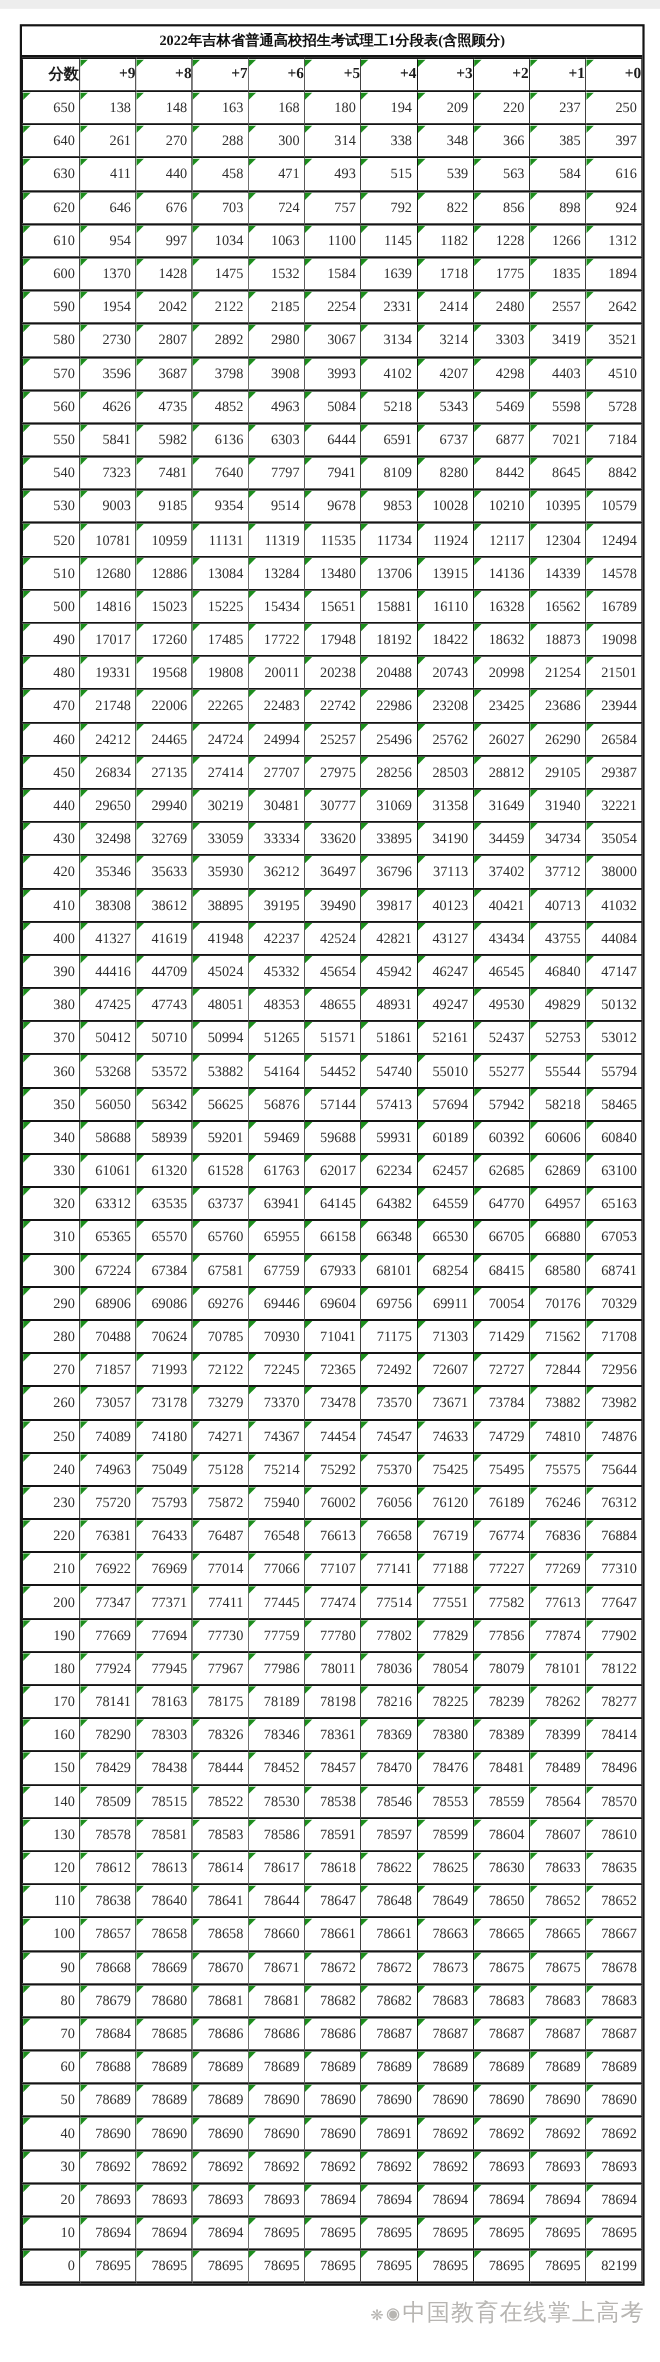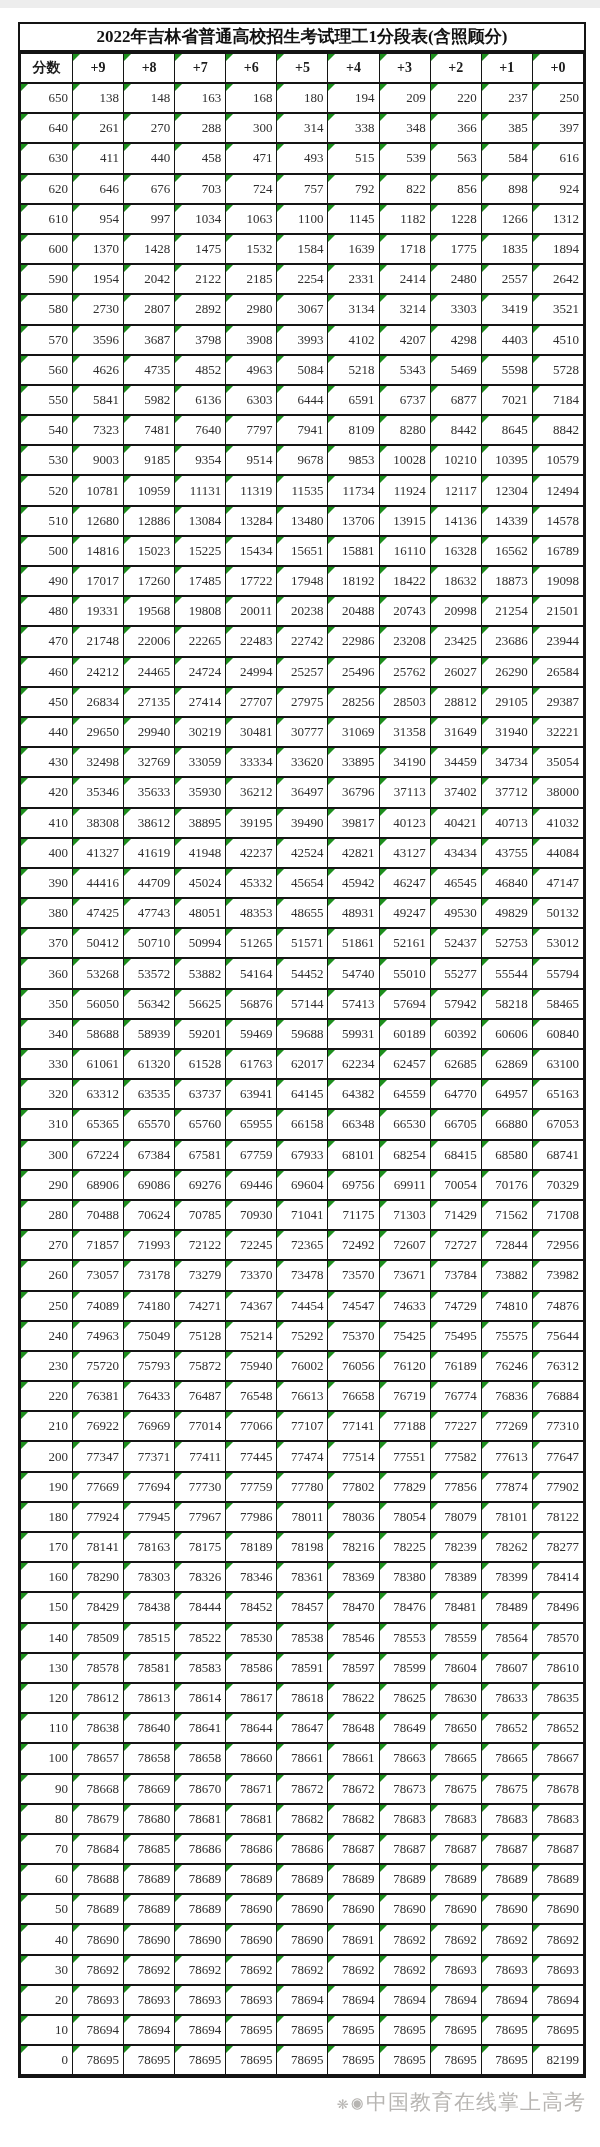--- a/index.html
+++ b/index.html
@@ -8,40 +8,40 @@
     font-family:"Liberation Serif","DejaVu Serif",serif;
     -webkit-font-smoothing:antialiased;
   }
   .top-strip{position:absolute;top:0;left:0;width:600px;height:8px;background:#ededed;}
   .sheet{
     position:absolute;left:18px;top:22px;width:564px;
     border:2px solid #141414;background:#ffffff;
   }
   .title-row{
     height:26px;line-height:26px;text-align:center;
-    font-size:17px;font-weight:bold;color:#111;
+    font-size:13px;font-weight:bold;color:#111;
     border-bottom:2px solid #141414;white-space:nowrap;overflow:hidden;
   }
   table.grid{
     width:100%;border-collapse:collapse;table-layout:fixed;
   }
   col.score-col{width:52px;}
   table.grid th, table.grid td{
     position:relative;
     border:1px solid #141414;
     border-top-width:2px;border-bottom-width:2px;
     font-size:13px;color:#2e2e2e;
     padding:0 4px 0 0;
     overflow:hidden;white-space:nowrap;
     background:#fff;
   }
   table.grid tr{height:30.2px;}
   table.grid thead tr{height:30px;}
   table.grid th{
-    text-align:center;font-size:14px;font-weight:bold;color:#1c1c1c;padding:0;
+    text-align:right;font-size:14px;font-weight:bold;color:#1c1c1c;padding:0;
   }
   td.score-cell, td.value-cell{text-align:right;}
   .tri{
     position:absolute;top:0;left:0;width:0;height:0;
     border-top:7px solid #1d8e1d;border-right:7px solid transparent;
     pointer-events:none;
   }
   .watermark{
     position:absolute;top:2088px;right:14px;
     font-size:21px;letter-spacing:1px;

